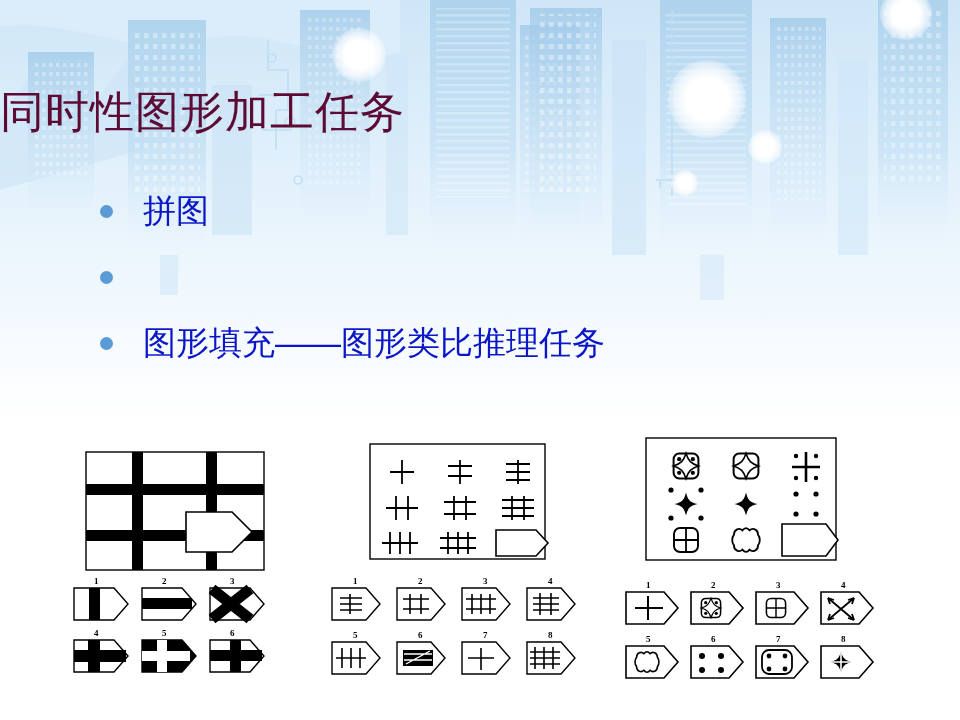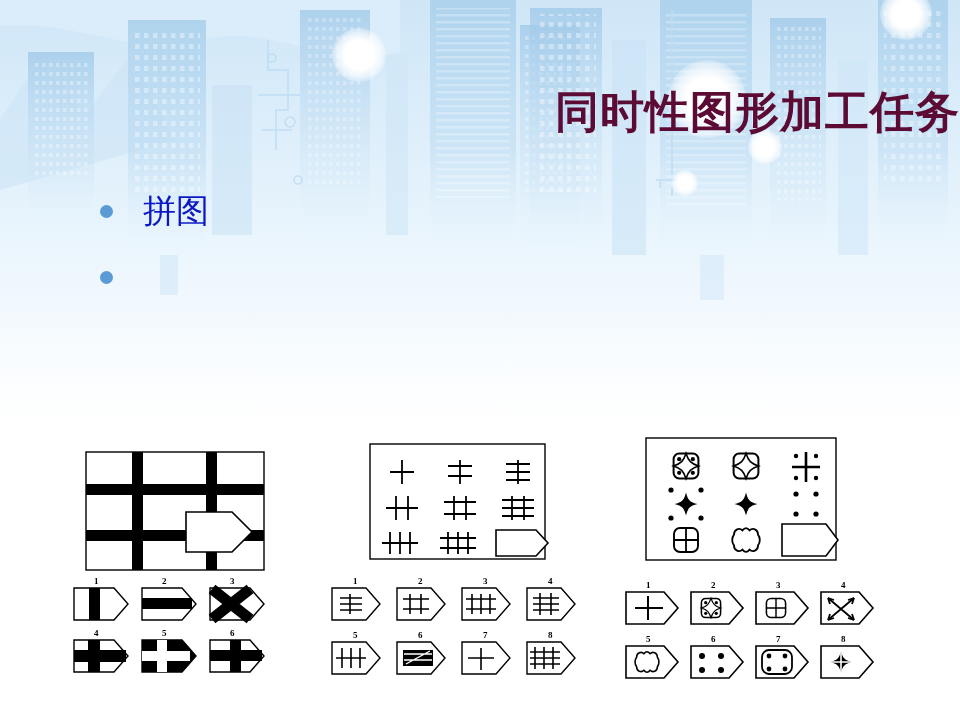--- a/index.html
+++ b/index.html
@@ -12,22 +12,22 @@
   #slide{position:absolute;inset:0;overflow:hidden;background:#ffffff;}
   .bg-sky{
     position:absolute;left:0;top:0;width:960px;height:430px;
     background:linear-gradient(to bottom,#cfe6f7 0%,#d9ecfa 22%,#e6f3fc 48%,#f2f9fe 72%,#fdfeff 92%,#ffffff 100%);
   }
   .bg-lower{position:absolute;left:0;top:420px;width:960px;height:300px;background:#ffffff;}
   .orb{position:absolute;border-radius:50%;
        background:radial-gradient(circle at 50% 50%,#ffffff 0%,#ffffff 38%,rgba(255,255,255,.65) 58%,rgba(255,255,255,0) 78%);}
   
   #title{
-    position:absolute;left:0;top:86px;width:960px;text-align:right;
-    font-size:44px;line-height:52px;font-weight:700;color:#5c0b35;
+    position:absolute;left:0;top:86px;width:960px;text-align:left;
+    font-size:44px;line-height:52px;font-weight:400;color:#5c0b35;
     font-family:"DejaVu Serif","Liberation Serif",serif;
     letter-spacing:1px;
   }
   
   #bullets{position:absolute;left:100px;top:178px;width:780px;}
   .bullet-row{display:flex;align-items:center;height:66px;}
   .bullet-dot{
     width:13px;height:13px;border-radius:50%;background:#5b9bd5;flex:0 0 auto;margin-right:30px;
   }
   .bullet-text{
@@ -159,20 +159,24 @@
 
   
   <div id="bullets">
     <div class="bullet-row">
       <span class="bullet-dot"></span>
       <span class="bullet-text">拼图</span>
     </div>
     <div class="bullet-row">
       <span class="bullet-dot"></span>
     </div>
+    <div class="bullet-row">
+      <span class="bullet-dot"></span>
+      <span class="bullet-text">图形填充——图形类比推理任务</span>
+    </div>
   </div>
 
   
   <div id="figures">
 
     <div class="group" style="left:72px;top:8px;">
       <svg width="260" height="240" viewBox="0 0 260 240">
 
         <g>
           <rect x="14" y="14" width="178" height="118" fill="#ffffff" stroke="#000" stroke-width="1.4"></rect>

